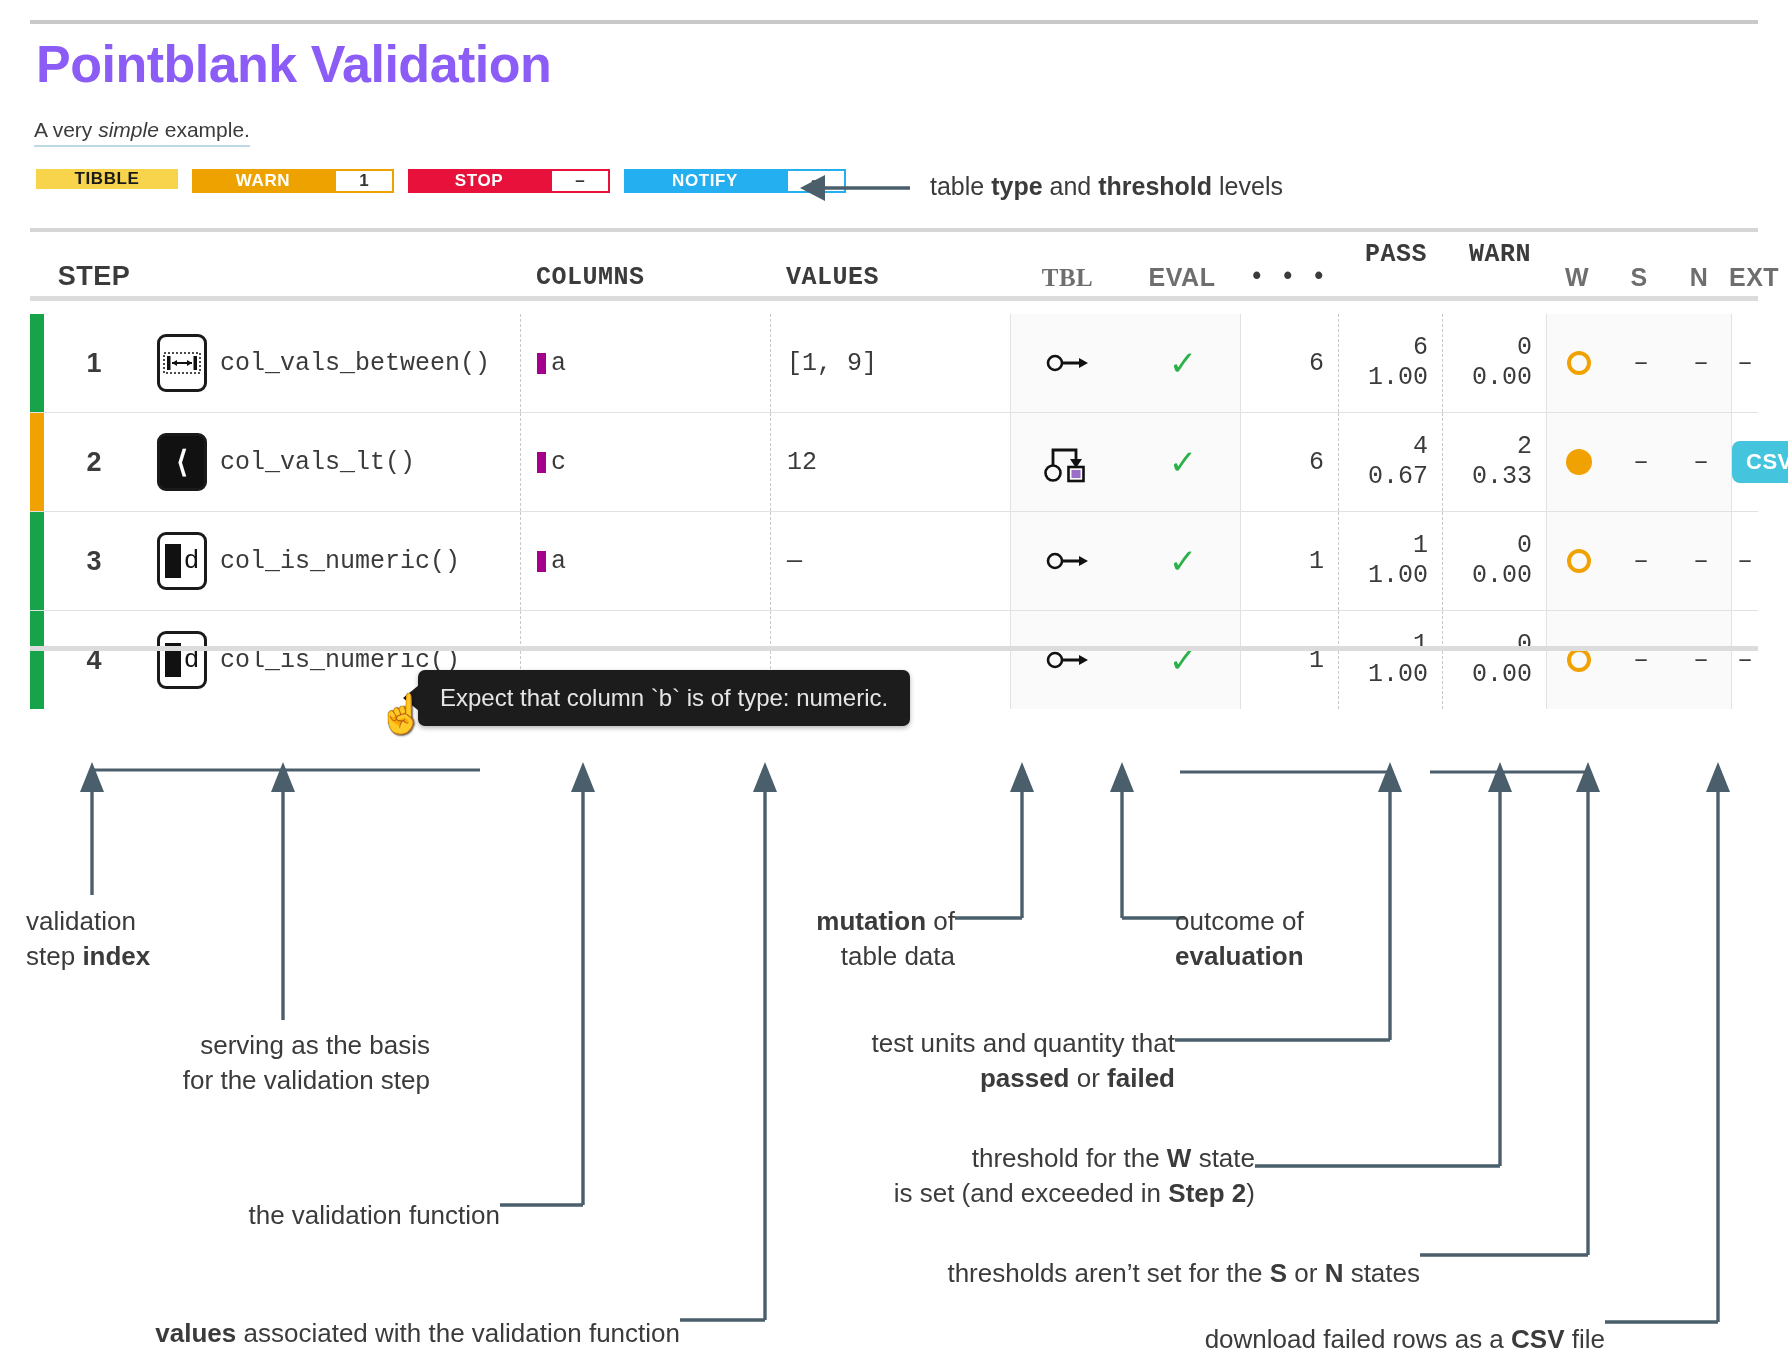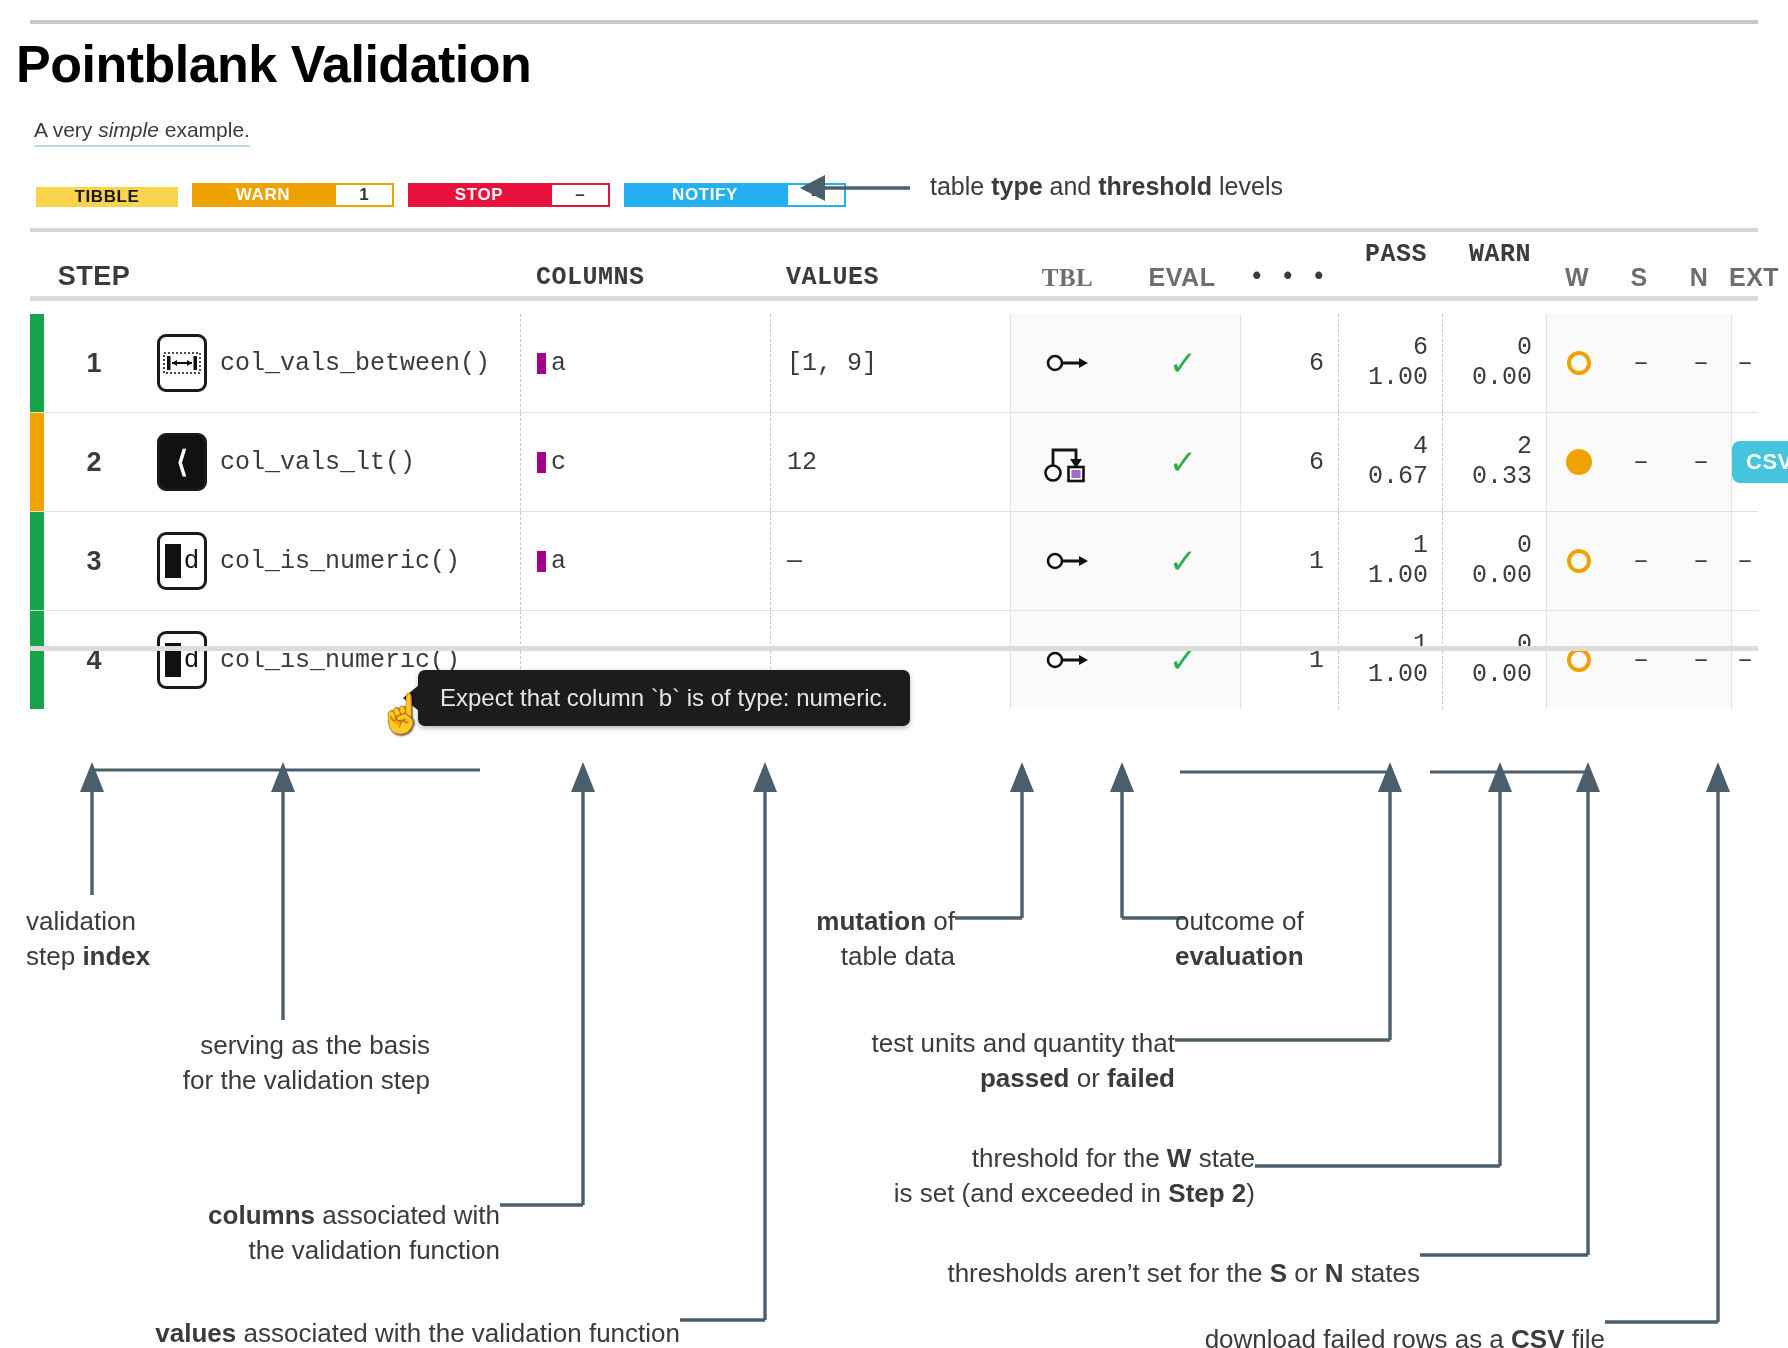--- a/index.html
+++ b/index.html
@@ -8,26 +8,26 @@
     background:#ffffff;
     font-family:"Liberation Sans", sans-serif;
     color:#333;
     position:relative;
     overflow:hidden;
   }
   .page{position:relative;width:1788px;height:1348px;}
 
   
   .top-rule{position:absolute;left:30px;top:20px;width:1728px;height:4px;background:#c9c9c9;}
-  .title{position:absolute;left:16px;top:34px;font-size:52px;font-weight:700;color:#000000;letter-spacing:-0.5px;text-align:center;}
+  .title{position:absolute;left:36px;top:34px;font-size:52px;font-weight:700;color:#8b5cf6;letter-spacing:-0.5px;text-align:center;}
   .subtitle{position:absolute;left:34px;top:118px;font-size:21px;color:#3b3b3b;border-bottom:2px solid #bcd9e5;padding-bottom:3px;}
   .subtitle i{font-style:italic;}
 
   
-  .badges{position:absolute;left:36px;top:169px;display:flex;align-items:flex-end;height:38px;}
+  .badges{position:absolute;left:36px;top:169px;display:flex;align-items:flex-start;height:38px;}
   .badge{display:flex;align-items:stretch;margin-right:14px;}
   .badge .lbl{
     display:flex;align-items:center;justify-content:center;
     font-size:17px;font-weight:700;letter-spacing:0.6px;
     padding:0 16px;color:#fff;
   }
   .badge .val{
     display:flex;align-items:center;justify-content:center;
     min-width:56px;background:#fff;font-size:17px;font-weight:700;color:#333;
   }
@@ -434,21 +434,20 @@
     <div>validation</div>
     <div><span>step </span><b>index</b></div>
   </div>
 
   <div class="alabel ar" style="left:0px;top:1012px;width:430px;">
     <div>serving as the basis</div>
     <div>for the validation step</div>
   </div>
 
   <div class="alabel ar" style="left:0px;top:1182px;width:500px;">
-    <div><b>columns</b><span> associated with</span></div>
     <div>the validation function</div>
   </div>
 
   <div class="alabel ar" style="left:0px;top:1300px;width:680px;">
     <div><b>values</b><span> associated with the validation function</span></div>
   </div>
 
   <div class="alabel ar" style="left:620px;top:888px;width:335px;">
     <div><b>mutation</b><span> of</span></div>
     <div>table data</div>

